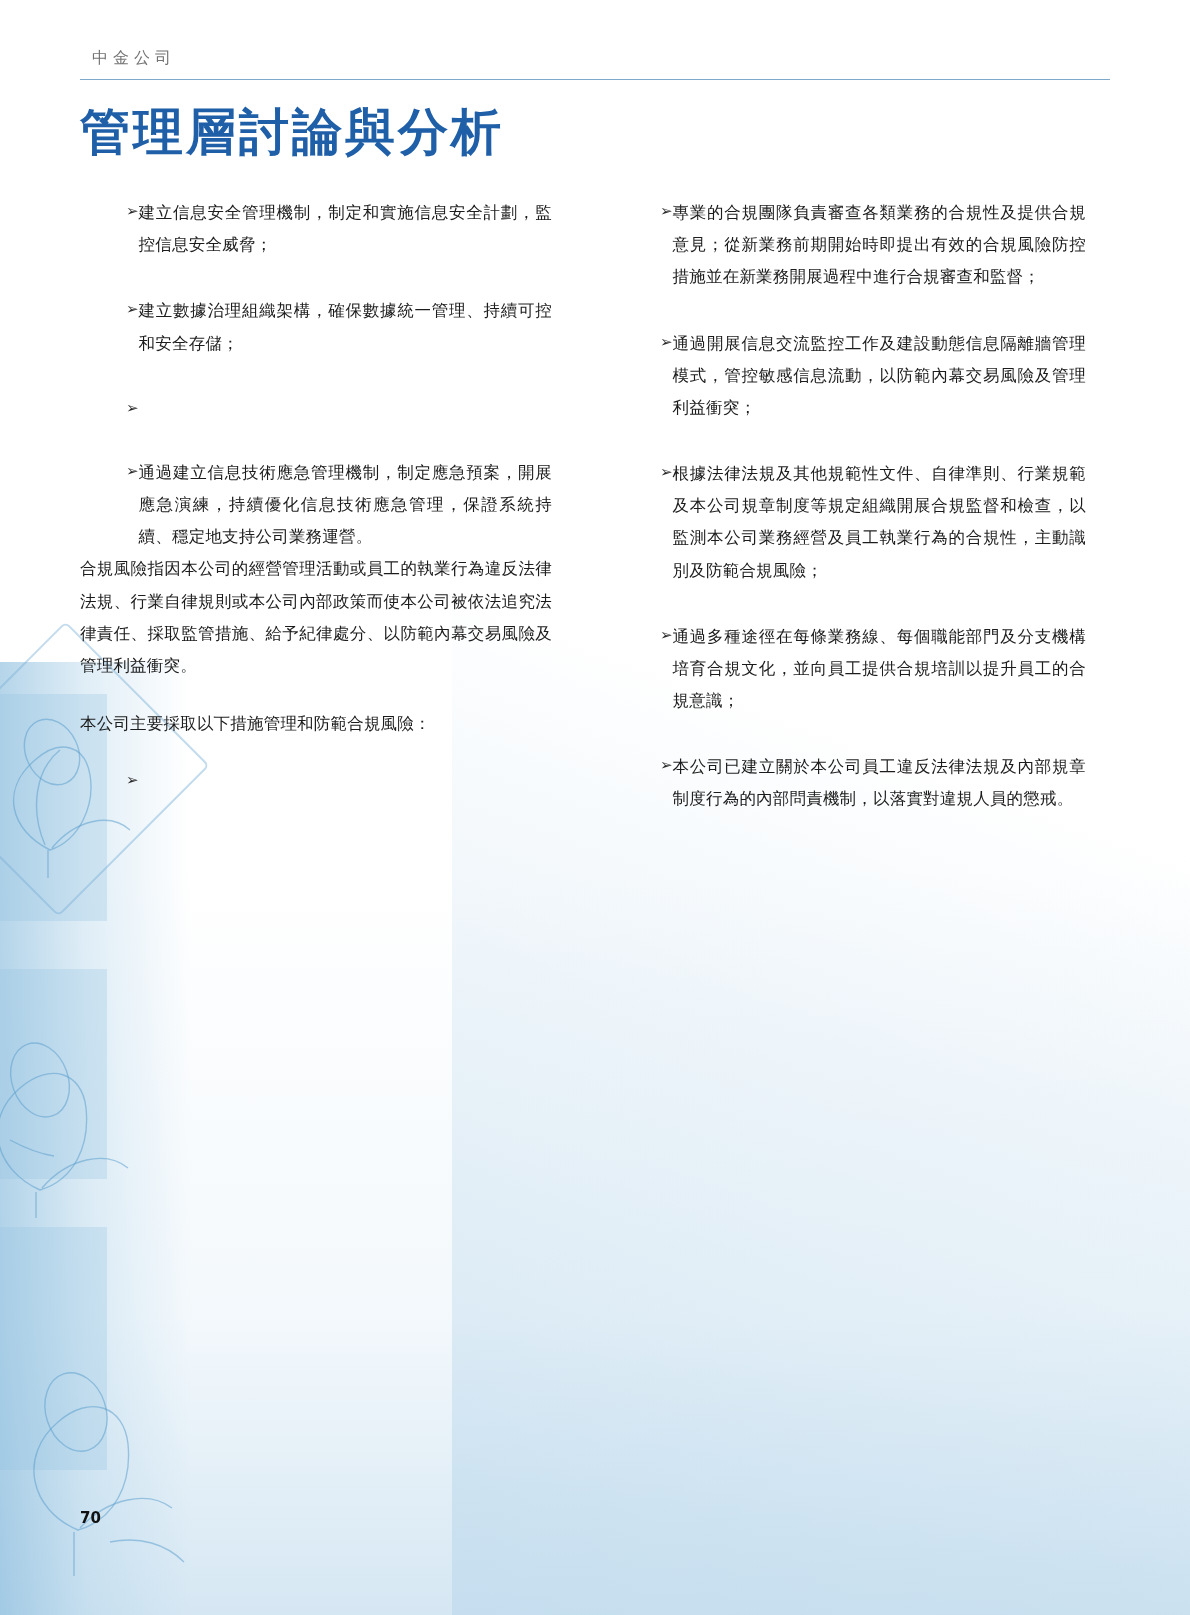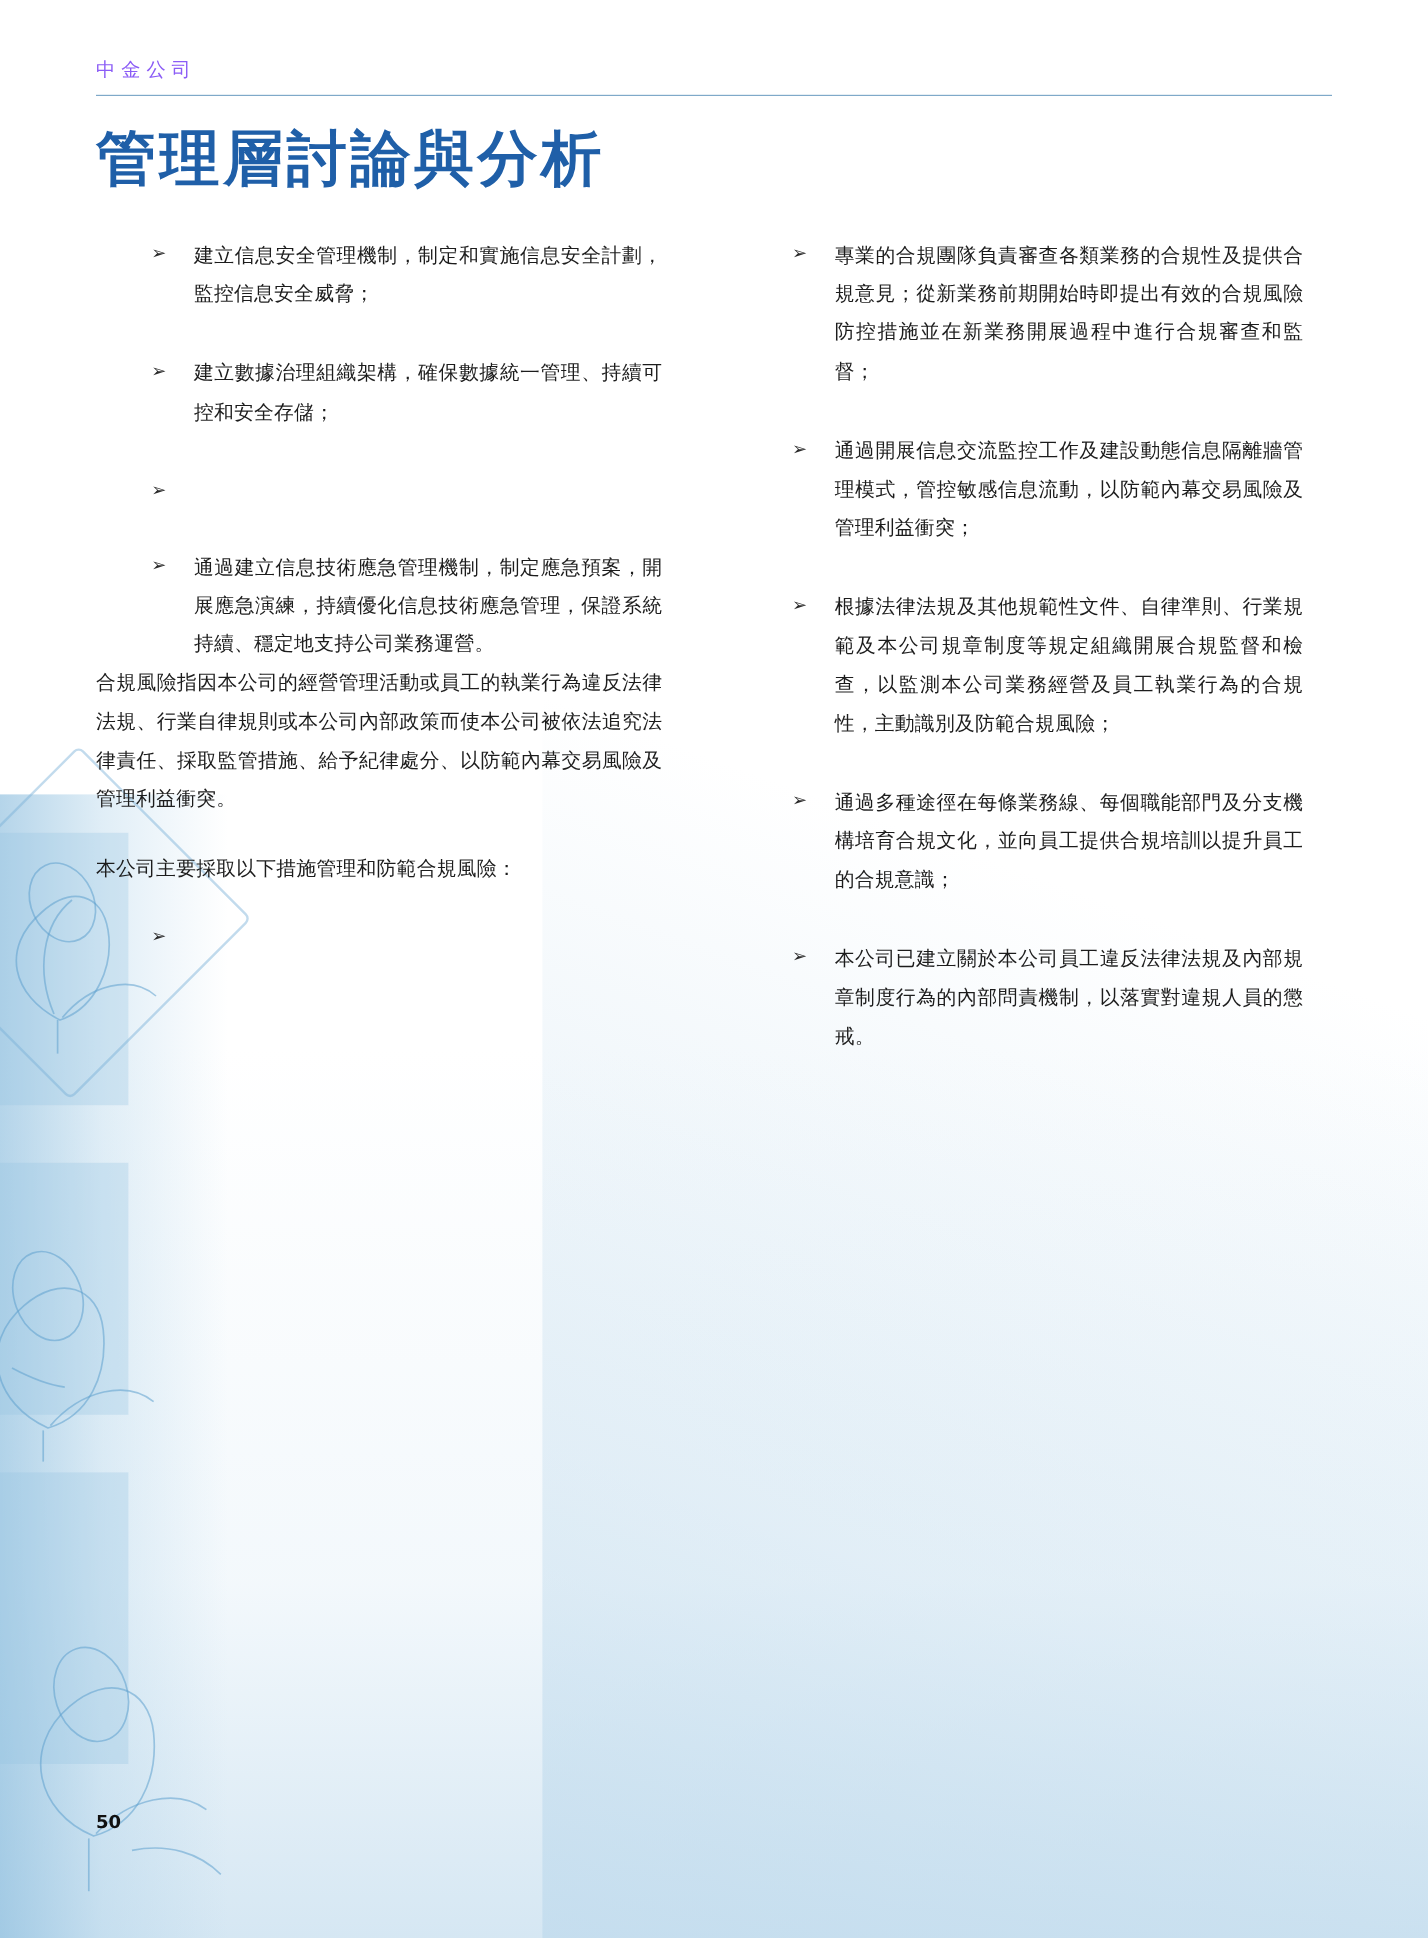--- a/index.html
+++ b/index.html
@@ -76,22 +76,23 @@
   }
 
   .header {
     border-bottom: 1px solid #7fa9c9;
     padding-bottom: 10px;
     margin-bottom: 24px;
   }
   .header .brand {
     font-size: 16px;
     letter-spacing: 5px;
-    color: #8b5cf6;
-    font-family: "DejaVu Serif", "Liberation Serif", serif;
+    color: #737373;
+    font-family: "DejaVu Serif", "Liberation Serif", serif;
+    margin-left: 12px;
   }
 
   .page-title {
     font-size: 50px;
     font-weight: bold;
     color: #1f5fa8;
     letter-spacing: 3px;
     font-family: "DejaVu Serif", "Liberation Serif", serif;
     margin: 16px 0 38px 0;
     line-height: 1.1;
@@ -127,21 +128,20 @@
     box-sizing: border-box;
   }
   .bullet-text {
     flex: 1;
     font-size: 16.5px;
     line-height: 1.95;
     color: #1c1c1c;
     text-align: justify;
     font-family: "DejaVu Serif", "Liberation Serif", serif;
     letter-spacing: 0.2px;
-    margin-left: 23px;
   }
 
   .section-heading {
     font-size: 19px;
     font-weight: bold;
     color: #111;
     font-family: "DejaVu Serif", "Liberation Serif", serif;
     margin: 40px 0 14px 0;
     letter-spacing: 1px;
   }
@@ -267,13 +267,13 @@
           <span class="bullet-mark">➢</span>
           <span class="bullet-text">本公司已建立關於本公司員工違反法律法規及內部規章制度行為的內部問責機制，以落實對違規人員的懲戒。</span>
         </li>
       </ul>
     </div>
 
   </div>
 
 </div>
 
-<div class="page-number">50</div>
+<div class="page-number">70</div>
 
 </body></html>

